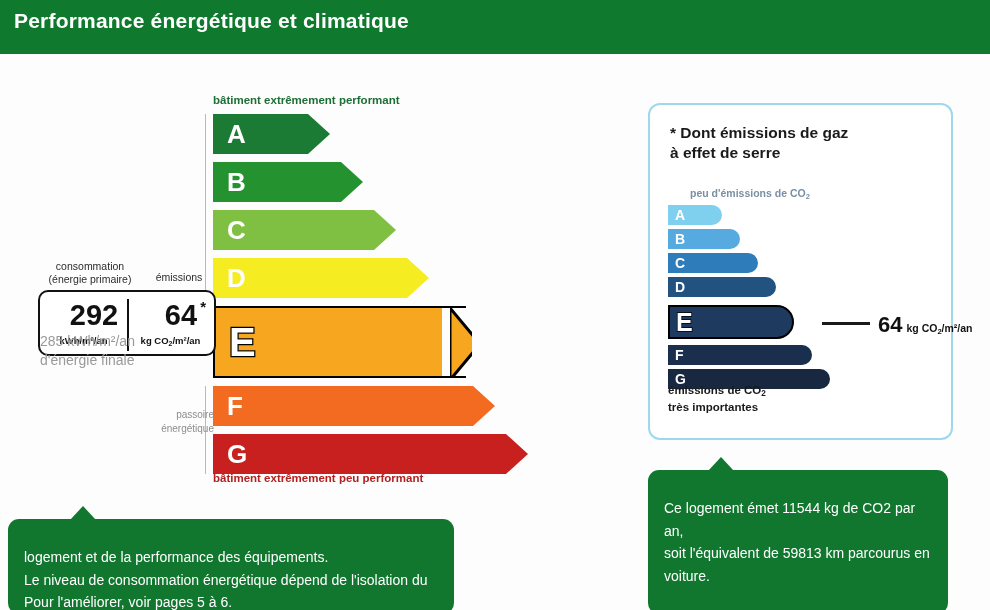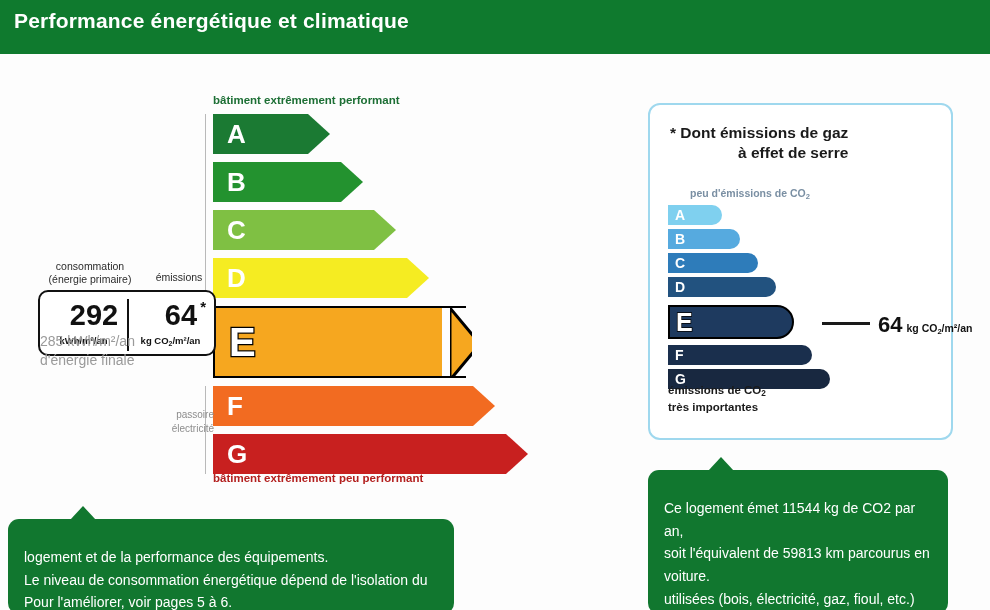--- a/index.html
+++ b/index.html
@@ -124,21 +124,20 @@
   #co2-panel {
     position: absolute; left: 648px; top: 103px;
     width: 305px; height: 337px;
     background: #ffffff;
     border: 2px solid #9fd8ee; border-radius: 12px;
   }
   #co2-title {
     position: absolute; left: 20px; top: 18px;
     font-size: 15.5px; font-weight: bold; color: #1a1a1a;
     line-height: 1.32;
-    text-align: right;
   }
   #co2-subcaption {
     position: absolute; left: 20px; top: 82px;
     font-size: 10.5px; color: #7a8fa3; font-weight: 600; padding-left: 20px;
   }
   #co2-bottomcaption {
     position: absolute; left: 18px; top: 278px;
     font-size: 11.5px; color: #1a1a1a; font-weight: bold;
     line-height: 1.3;
   }
@@ -285,21 +284,21 @@
         <div class="vb-unit"><span>kg CO</span><span class="sub">2</span><span>/m²/an</span></div>
       </div>
       <div id="vb-star">*</div>
     </div>
     <div id="final-energy">
       <div>285 kWh/m²/an</div>
       <div>d'énergie finale</div>
     </div>
     <div id="passoire">
       <div>passoire</div>
-      <div>électricité</div>
+      <div>énergétique</div>
     </div>
   </div>
 
   <div id="co2-panel">
     <div id="co2-title">
       <div>* Dont émissions de gaz</div>
       <div>à effet de serre</div>
     </div>
     <div id="co2-subcaption"><span>peu d'émissions de CO</span><span class="sub">2</span></div>
     <div id="co2-bands-host">
@@ -344,17 +343,16 @@
       <div>Pour l'améliorer, voir pages 5 à 6.</div>
     </div>
   </div>
 
   <div class="callout" id="callout-right">
     <div class="callout-arrow"></div>
     <div class="callout-text">
       <div>Ce logement émet 11544 kg de CO2 par an,</div>
       <div>soit l'équivalent de 59813 km parcourus en</div>
       <div>voiture.</div>
-      <div>utilisées (bois, électricité, gaz, fioul, etc.)</div>
     </div>
   </div>
 
 </div>
 
 </body></html>

